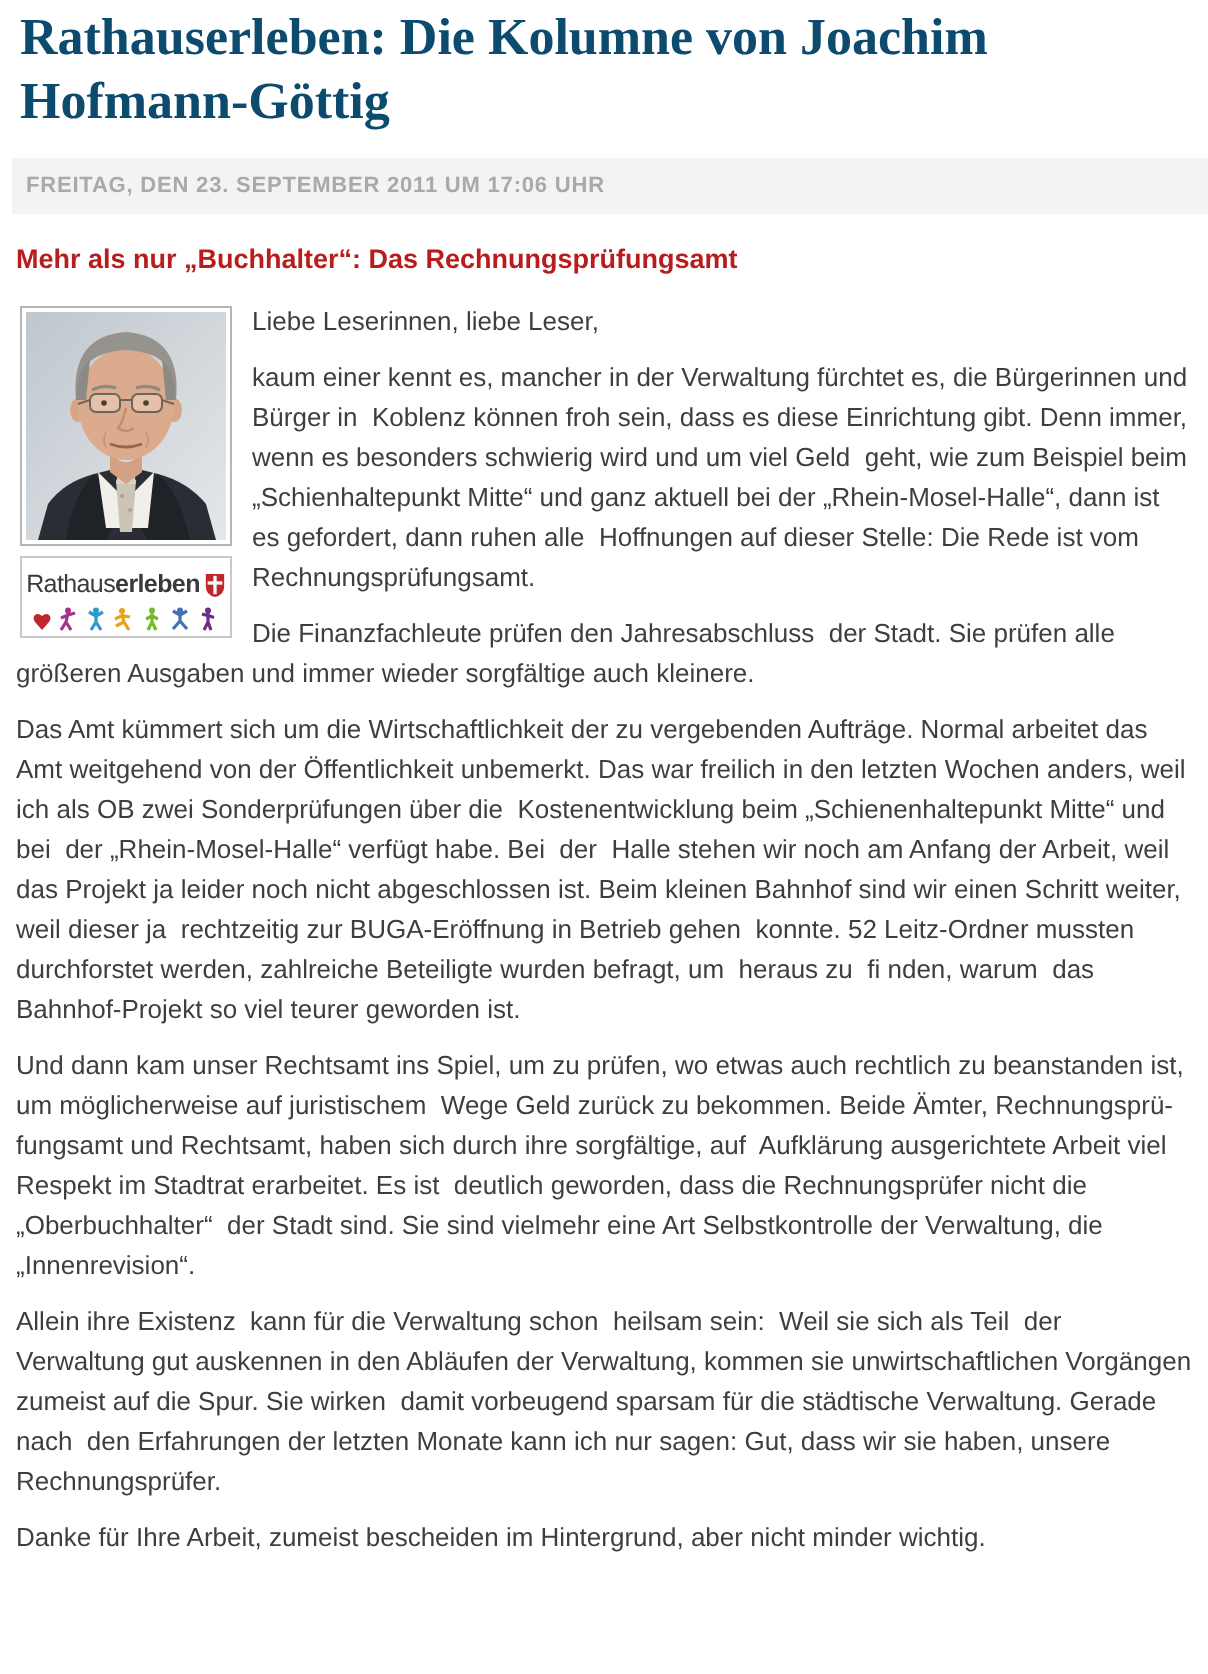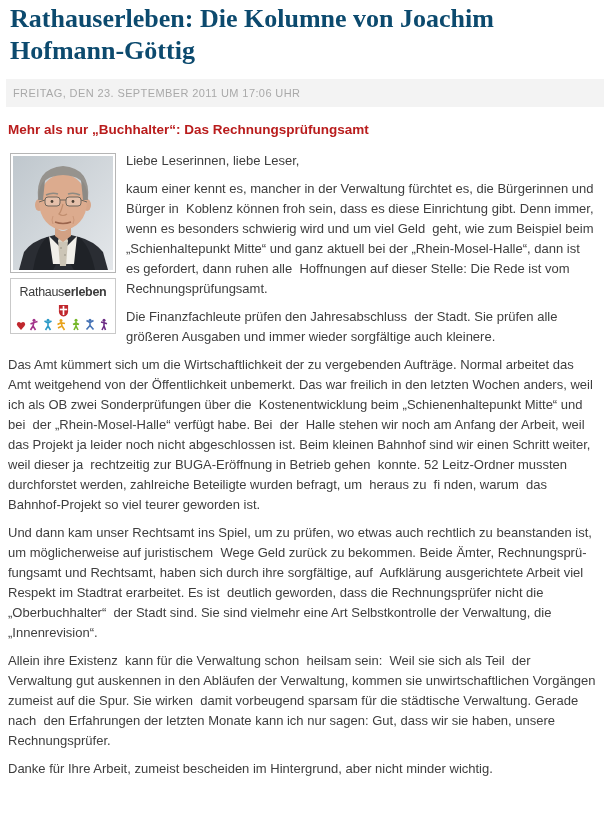--- a/index.html
+++ b/index.html
@@ -15,20 +15,21 @@
     margin:3px 10px 13px 10px;
   }
 
   .date-bar {
     margin:8px 0 0 6px;
     background:#f3f3f3;
     color:#a9a9a9;
     font-size:11px;
     letter-spacing:0.4px;
     padding:8px 0 8px 7px;
+    font-weight:bold;
   }
 
   h2.subheading {
     font-size:13.5px;
     font-weight:bold;
     color:#b91c1c;
     margin:15px 8px 0 8px;
   }
 
   .content {
@@ -36,21 +37,21 @@
     font-size:13px;
     line-height:20px;
     color:#3e3e3e;
   }
   .content p { margin:0 0 8px 0; white-space:pre-wrap; }
 
   .figure { float:left; width:106px; margin:2px 10px 3px 2px; }
   .photo-frame { border:1px solid #b5b5b5; background:#fff; padding:2px; }
   .photo-frame svg { display:block; width:100px; height:114px; }
   .logo-box { border:1px solid #c9c9c9; background:#fff; margin-top:5px; padding:3px 2px 2px 2px; }
-  .logo-row { display:flex; align-items:center; justify-content:center; gap:2px;flex-direction:column; }
+  .logo-row { display:flex; align-items:center; justify-content:center; gap:2px; }
   .logo-text { font-size:12.5px; color:#3a3a3a; letter-spacing:-0.3px; white-space:nowrap; }
   .logo-text .bold { font-weight:bold; }
   .figures-row { display:flex; justify-content:center; margin-top:1px; }
 </style>
 </head>
 <body>
 
 <div class="page">
 
   <h1 class="page-title">Rathauserleben: Die Kolumne von Joachim Hofmann-Göttig</h1>

